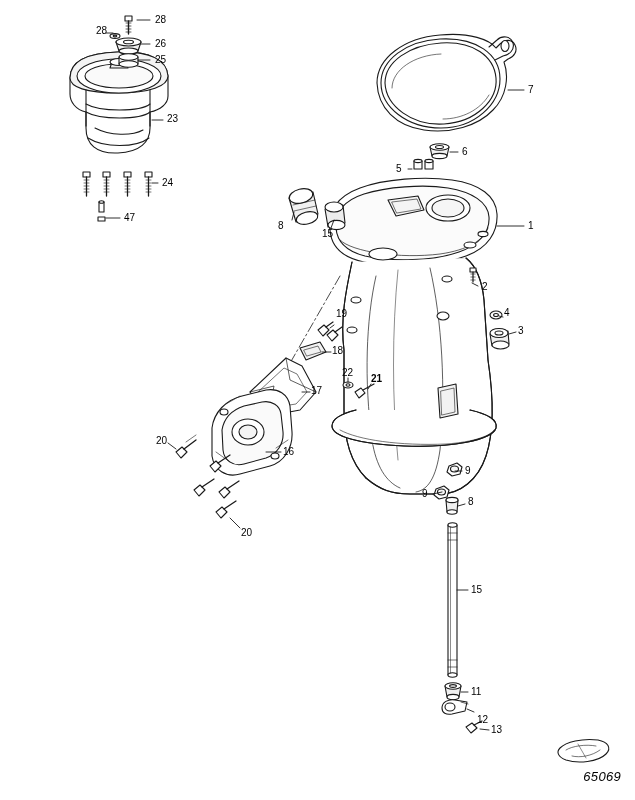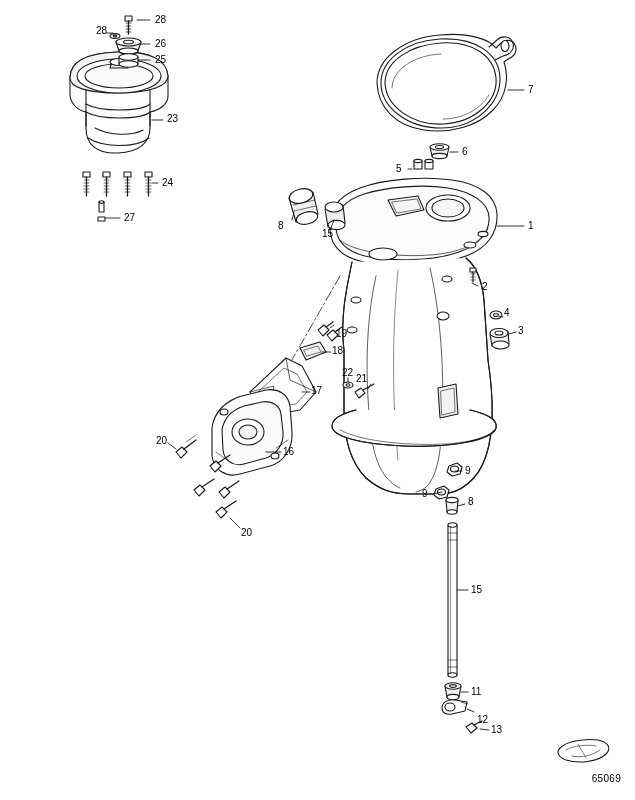--- a/index.html
+++ b/index.html
@@ -37,23 +37,24 @@
     color: #000000;
     white-space: nowrap;
     pointer-events: auto;
     line-height: 12px;
   }
   .partnum {
     position: absolute;
     right: 14px;
     bottom: 16px;
     font-family: "Liberation Sans", sans-serif;
-    font-size: 10px;
+    font-size: 13px;
     letter-spacing: 0.3px;
     color: #000000;
+    font-style: italic;
   }
 </style>
 </head>
 <body>
 
 <div id="sheet">
 
   <svg id="art" viewBox="0 0 635 800">
     <g fill="none" stroke="#1a1a1a" stroke-width="1.1" stroke-linejoin="round" stroke-linecap="round">
 
@@ -394,35 +395,35 @@
     </g>
   </svg>
 
   <div class="calloutlayer">
     <span class="callout" style="left:96px;  top:25px;">28</span>
     <span class="callout" style="left:155px; top:14px;">28</span>
     <span class="callout" style="left:155px; top:38px;">26</span>
     <span class="callout" style="left:155px; top:54px;">25</span>
     <span class="callout" style="left:167px; top:113px;">23</span>
     <span class="callout" style="left:162px; top:177px;">24</span>
-    <span class="callout" style="left:124px; top:212px;">27</span>
+    <span class="callout" style="left:124px; top:212px;">47</span>
     <span class="callout" style="left:528px; top:84px;">7</span>
     <span class="callout" style="left:462px; top:146px;">6</span>
     <span class="callout" style="left:396px; top:163px;">5</span>
     <span class="callout" style="left:528px; top:220px;">1</span>
     <span class="callout" style="left:278px; top:220px;">8</span>
     <span class="callout" style="left:322px; top:228px;">15</span>
     <span class="callout" style="left:482px; top:281px;">2</span>
     <span class="callout" style="left:504px; top:307px;">4</span>
     <span class="callout" style="left:518px; top:325px;">3</span>
-    <span class="callout" style="left:336px; top:328px;">19</span>
+    <span class="callout" style="left:336px; top:308px;">19</span>
     <span class="callout" style="left:332px; top:345px;">18</span>
     <span class="callout" style="left:311px; top:385px;">17</span>
     <span class="callout" style="left:342px; top:367px;">22</span>
-    <span class="callout" style="left:356px; top:373px;">21</span>
+    <span class="callout" style="left:371px; top:373px;font-weight:bold;">21</span>
     <span class="callout" style="left:283px; top:446px;">16</span>
     <span class="callout" style="left:156px; top:435px;">20</span>
     <span class="callout" style="left:241px; top:527px;">20</span>
     <span class="callout" style="left:465px; top:465px;">9</span>
     <span class="callout" style="left:422px; top:488px;">9</span>
     <span class="callout" style="left:468px; top:496px;">8</span>
     <span class="callout" style="left:471px; top:584px;">15</span>
     <span class="callout" style="left:471px; top:686px;">11</span>
     <span class="callout" style="left:477px; top:706px;margin-top:8px;">12</span>
     <span class="callout" style="left:491px; top:724px;">13</span>

